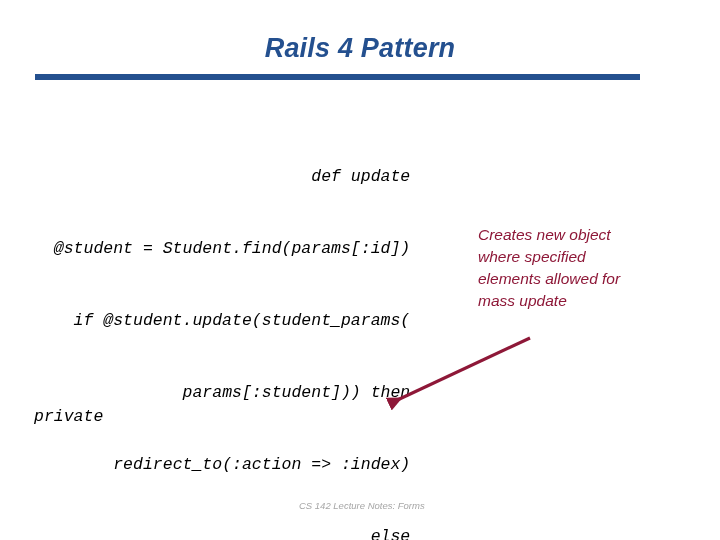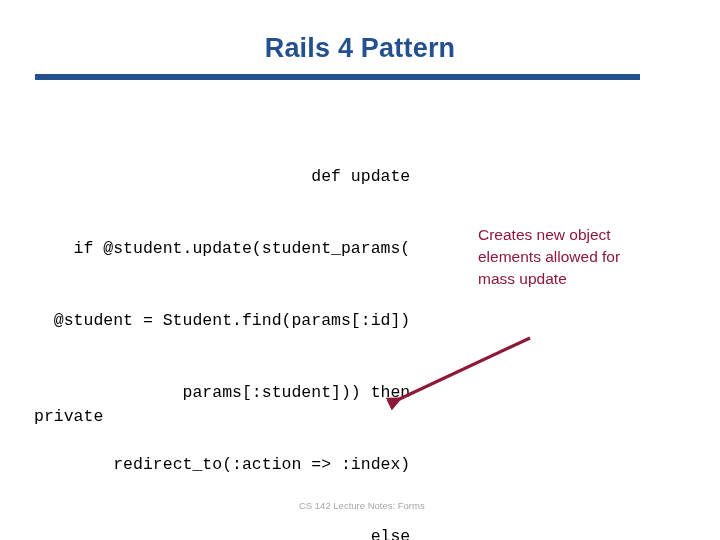--- a/index.html
+++ b/index.html
@@ -10,20 +10,21 @@
   }
   body {
     font-family: "Liberation Sans", sans-serif;
   }
   #slide {
     position: relative;
     width: 640px;
     height: 540px;
     background: #ffffff;
     overflow: hidden;
+    font-style: italic;
   }
 
   
   #slide-title {
     position: absolute;
     left: 35px;
     top: 31px;
     width: 650px;
     text-align: center;
     font-family: "Liberation Sans", sans-serif;
@@ -118,32 +119,33 @@
 <body>
 
 <div id="slide">
 
   <div id="slide-title">Rails 4 Pattern</div>
 
   <div id="title-rule"></div>
 
   <div id="code-top" class="code-block">
     <span class="code-line">def update</span>
+    <span class="code-line">  @student = Student.find(params[:id])</span>
     <span class="code-line">  if @student.update(student_params(</span>
-    <span class="code-line">  @student = Student.find(params[:id])</span>
     <span class="code-line">      params[:student])) then</span>
     <span class="code-line">    redirect_to(:action =&gt; :index)</span>
     <span class="code-line">  else</span>
     
     
     
   </div>
 
   <div id="annotation">
     <span class="ann-line">Creates new object</span>
+    <span class="ann-line">where specified</span>
     <span class="ann-line">elements allowed for</span>
     <span class="ann-line">mass update</span>
   </div>
 
   <svg id="callout-arrow" viewBox="0 0 170 85">
     <defs>
       <marker id="arrowhead" markerWidth="5" markerHeight="5" refX="4.2" refY="2.5" orient="auto" markerUnits="strokeWidth">
         <path d="M5,0.3 L5,4.7 L0.2,2.5 z" fill="#8E1838"></path>
       </marker>
     </defs>

